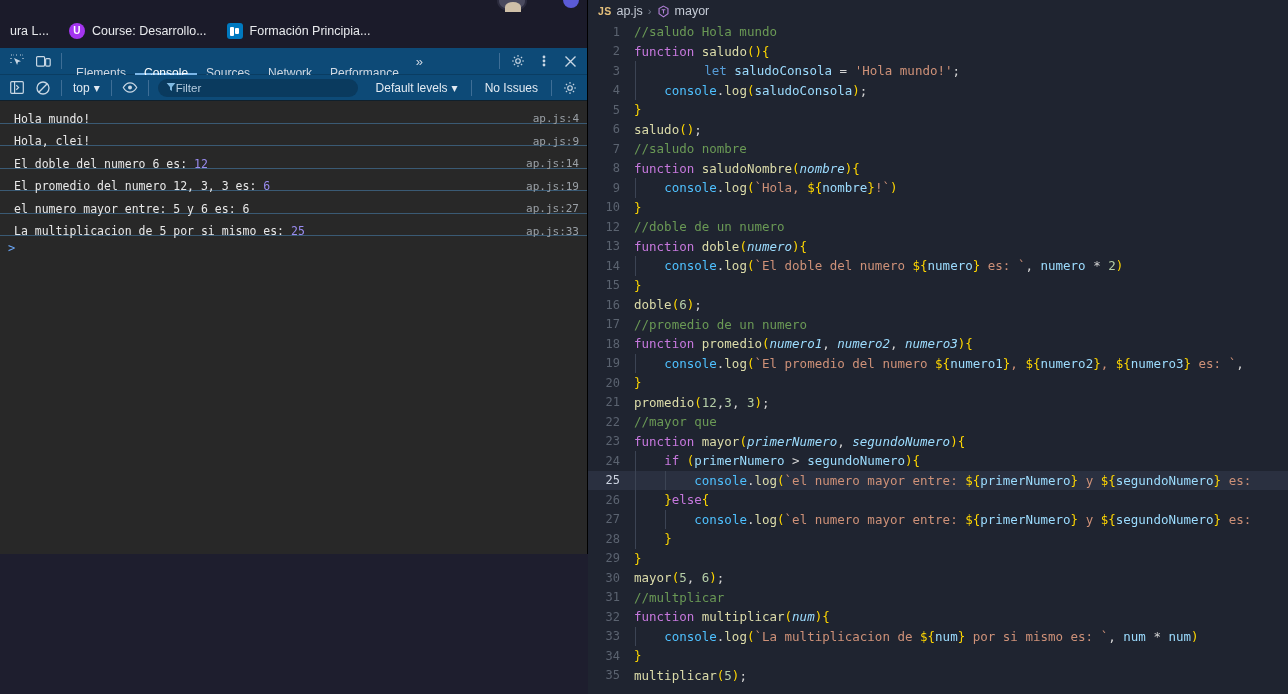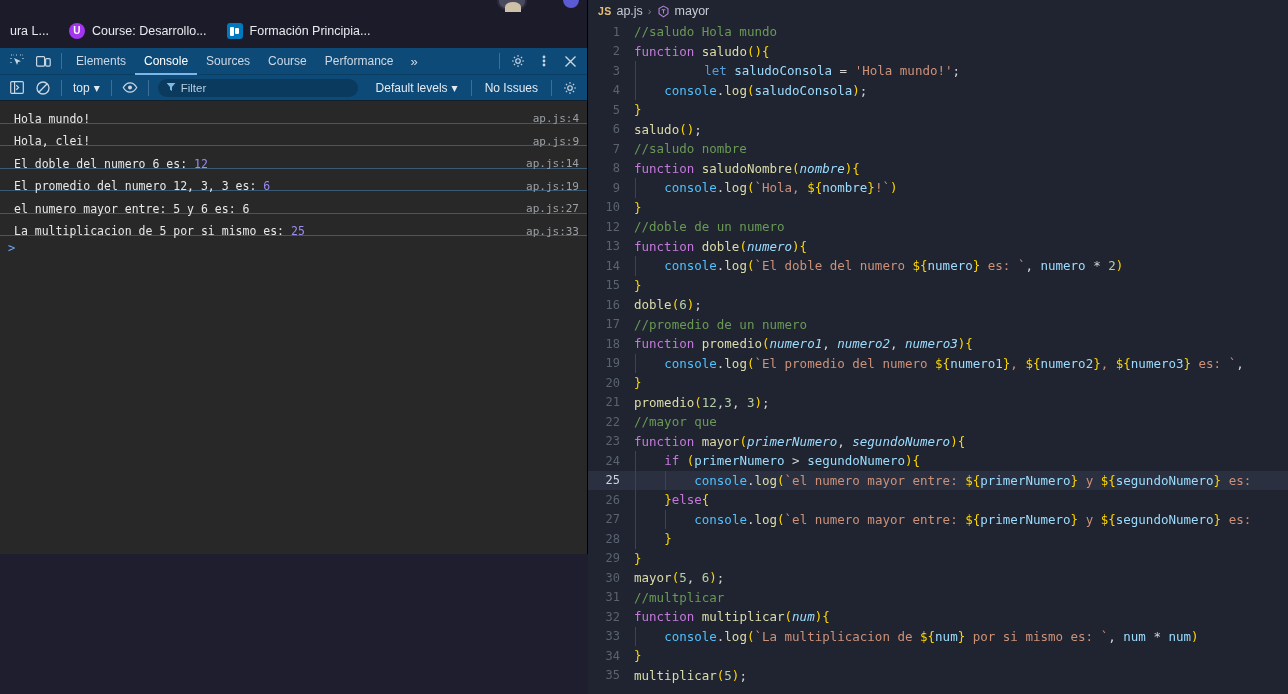--- a/index.html
+++ b/index.html
@@ -38,30 +38,30 @@
   .ico-trello i.a { height:9px; }
   .ico-trello i.b { height:6px; }
 
   
   .devtools { flex:1; display:flex; flex-direction:column; background:#282828; }
   .dt-tabrow { height:27px; background:#0d4a77; display:flex; align-items:center;
                padding:0 4px; gap:0px; border-bottom:1px solid #0a3d62; }
   .dt-icobtn { width:26px; height:24px; display:flex; align-items:center; justify-content:center;
                color:#c9d7e4; }
   .dt-sep { width:1px; height:16px; background:#3e6e96; margin:0 5px; }
-  .dt-tab { padding:0 9px; height:27px; line-height:27px; font-size:12px; color:#cfd8e3; }
+  .dt-tab { padding:12px 9px; height:27px; line-height:27px; font-size:12px; color:#cfd8e3; }
   .dt-tab.active { color:#ffffff; box-shadow: inset 0 -2px 0 #7cb7e8; }
   .dt-more { padding:0 8px; color:#cfd8e3; font-size:13px; }
   .dt-right { margin-left:auto; display:flex; align-items:center; }
 
   .dt-filterrow { height:26px; background:#0d4a77; display:flex; align-items:center;
                   padding:0 4px; border-bottom:1px solid #10202c; }
   .dt-ctx { font-size:12px; color:#e2eaf2; padding:0 6px; display:flex; align-items:center; gap:4px; }
   .filter-box { flex:0 0 200px; height:18px; background:#0a3a5e; border-radius:9px;
-                display:flex; align-items:center; gap:5px; padding:0 8px; margin-left:4px; }
+                display:flex; align-items:center; padding:0 8px; margin-left:4px; }
   .filter-box .fi { color:#9ec7e8; font-size:10px; }
   .filter-ph { color:#b6cde0; font-size:11.5px; }
   .dt-levels { font-size:12px; color:#e2eaf2; padding:0 8px; display:flex; align-items:center; gap:4px;
                margin-left:auto; }
   .dt-issues { font-size:12px; color:#e2eaf2; padding:0 8px; }
 
   .console-body { flex:1; background:#282828; overflow:hidden; }
   .cmsg { height:22.5px; display:flex; align-items:center; padding:14px 8px 0 14px;
           border-bottom:1px solid #3a5a74; font-family:"DejaVu Sans Mono", monospace; font-size:11.5px; }
   .cmsg-text { color:#e8e8e8; white-space:pre; }
@@ -146,21 +146,21 @@
         <div class="dt-icobtn">
           <svg width="15" height="13" viewBox="0 0 15 13">
             <rect x="0.6" y="1.6" width="8" height="9.5" rx="1" stroke="#c9d7e4" stroke-width="1.2" fill="none"></rect>
             <rect x="9.6" y="3.6" width="4.6" height="7.5" rx="1" stroke="#c9d7e4" stroke-width="1.2" fill="none"></rect>
           </svg>
         </div>
         <div class="dt-sep"></div>
         <div class="dt-tab">Elements</div>
         <div class="dt-tab active">Console</div>
         <div class="dt-tab">Sources</div>
-        <div class="dt-tab">Course</div>
+        <div class="dt-tab">Network</div>
         <div class="dt-tab">Performance</div>
         <div class="dt-more">»</div>
         <div class="dt-right">
           <div class="dt-sep"></div>
           <div class="dt-icobtn">
             <svg width="14" height="14" viewBox="0 0 16 16">
               <circle cx="8" cy="8" r="2.6" stroke="#c9d7e4" stroke-width="1.3" fill="none"></circle>
               <path d="M8 1.2v2M8 12.8v2M1.2 8h2M12.8 8h2M3.3 3.3l1.4 1.4M11.3 11.3l1.4 1.4M12.7 3.3l-1.4 1.4M4.7 11.3l-1.4 1.4" stroke="#c9d7e4" stroke-width="1.3"></path>
             </svg>
           </div>

